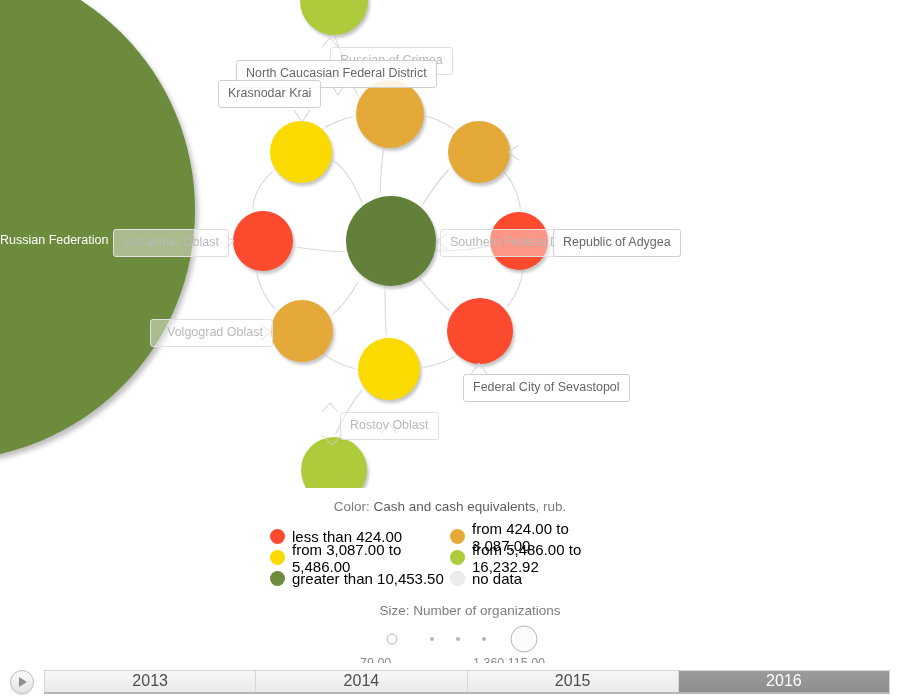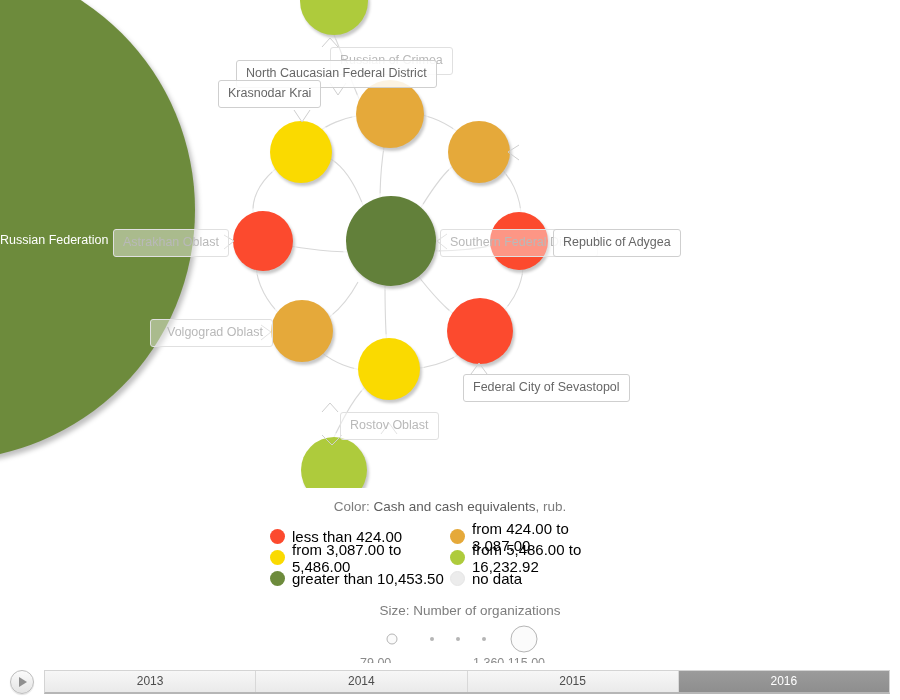--- a/index.html
+++ b/index.html
@@ -168,21 +168,21 @@
     border: 1px solid #d4d4d4;
     border-bottom: 2px solid #b6b6b6;
     box-sizing: border-box;
     background: #f1f1f1;
   }
   .tick {
     flex: 1 1 0;
     display: flex;
     align-items: center;
     justify-content: center;
-    font-size: 12px;
+    font-size: 16px;
     color: #4d4d4d;
     background: linear-gradient(#f7f7f7,#eaeaea);
     border-right: 1px solid #d8d8d8;
     box-sizing: border-box;
   }
   .tick:last-child { border-right: none; }
   .tick.selected {
     background: linear-gradient(#9b9b9b,#8e8e8e);
     color: #ffffff;
   }

